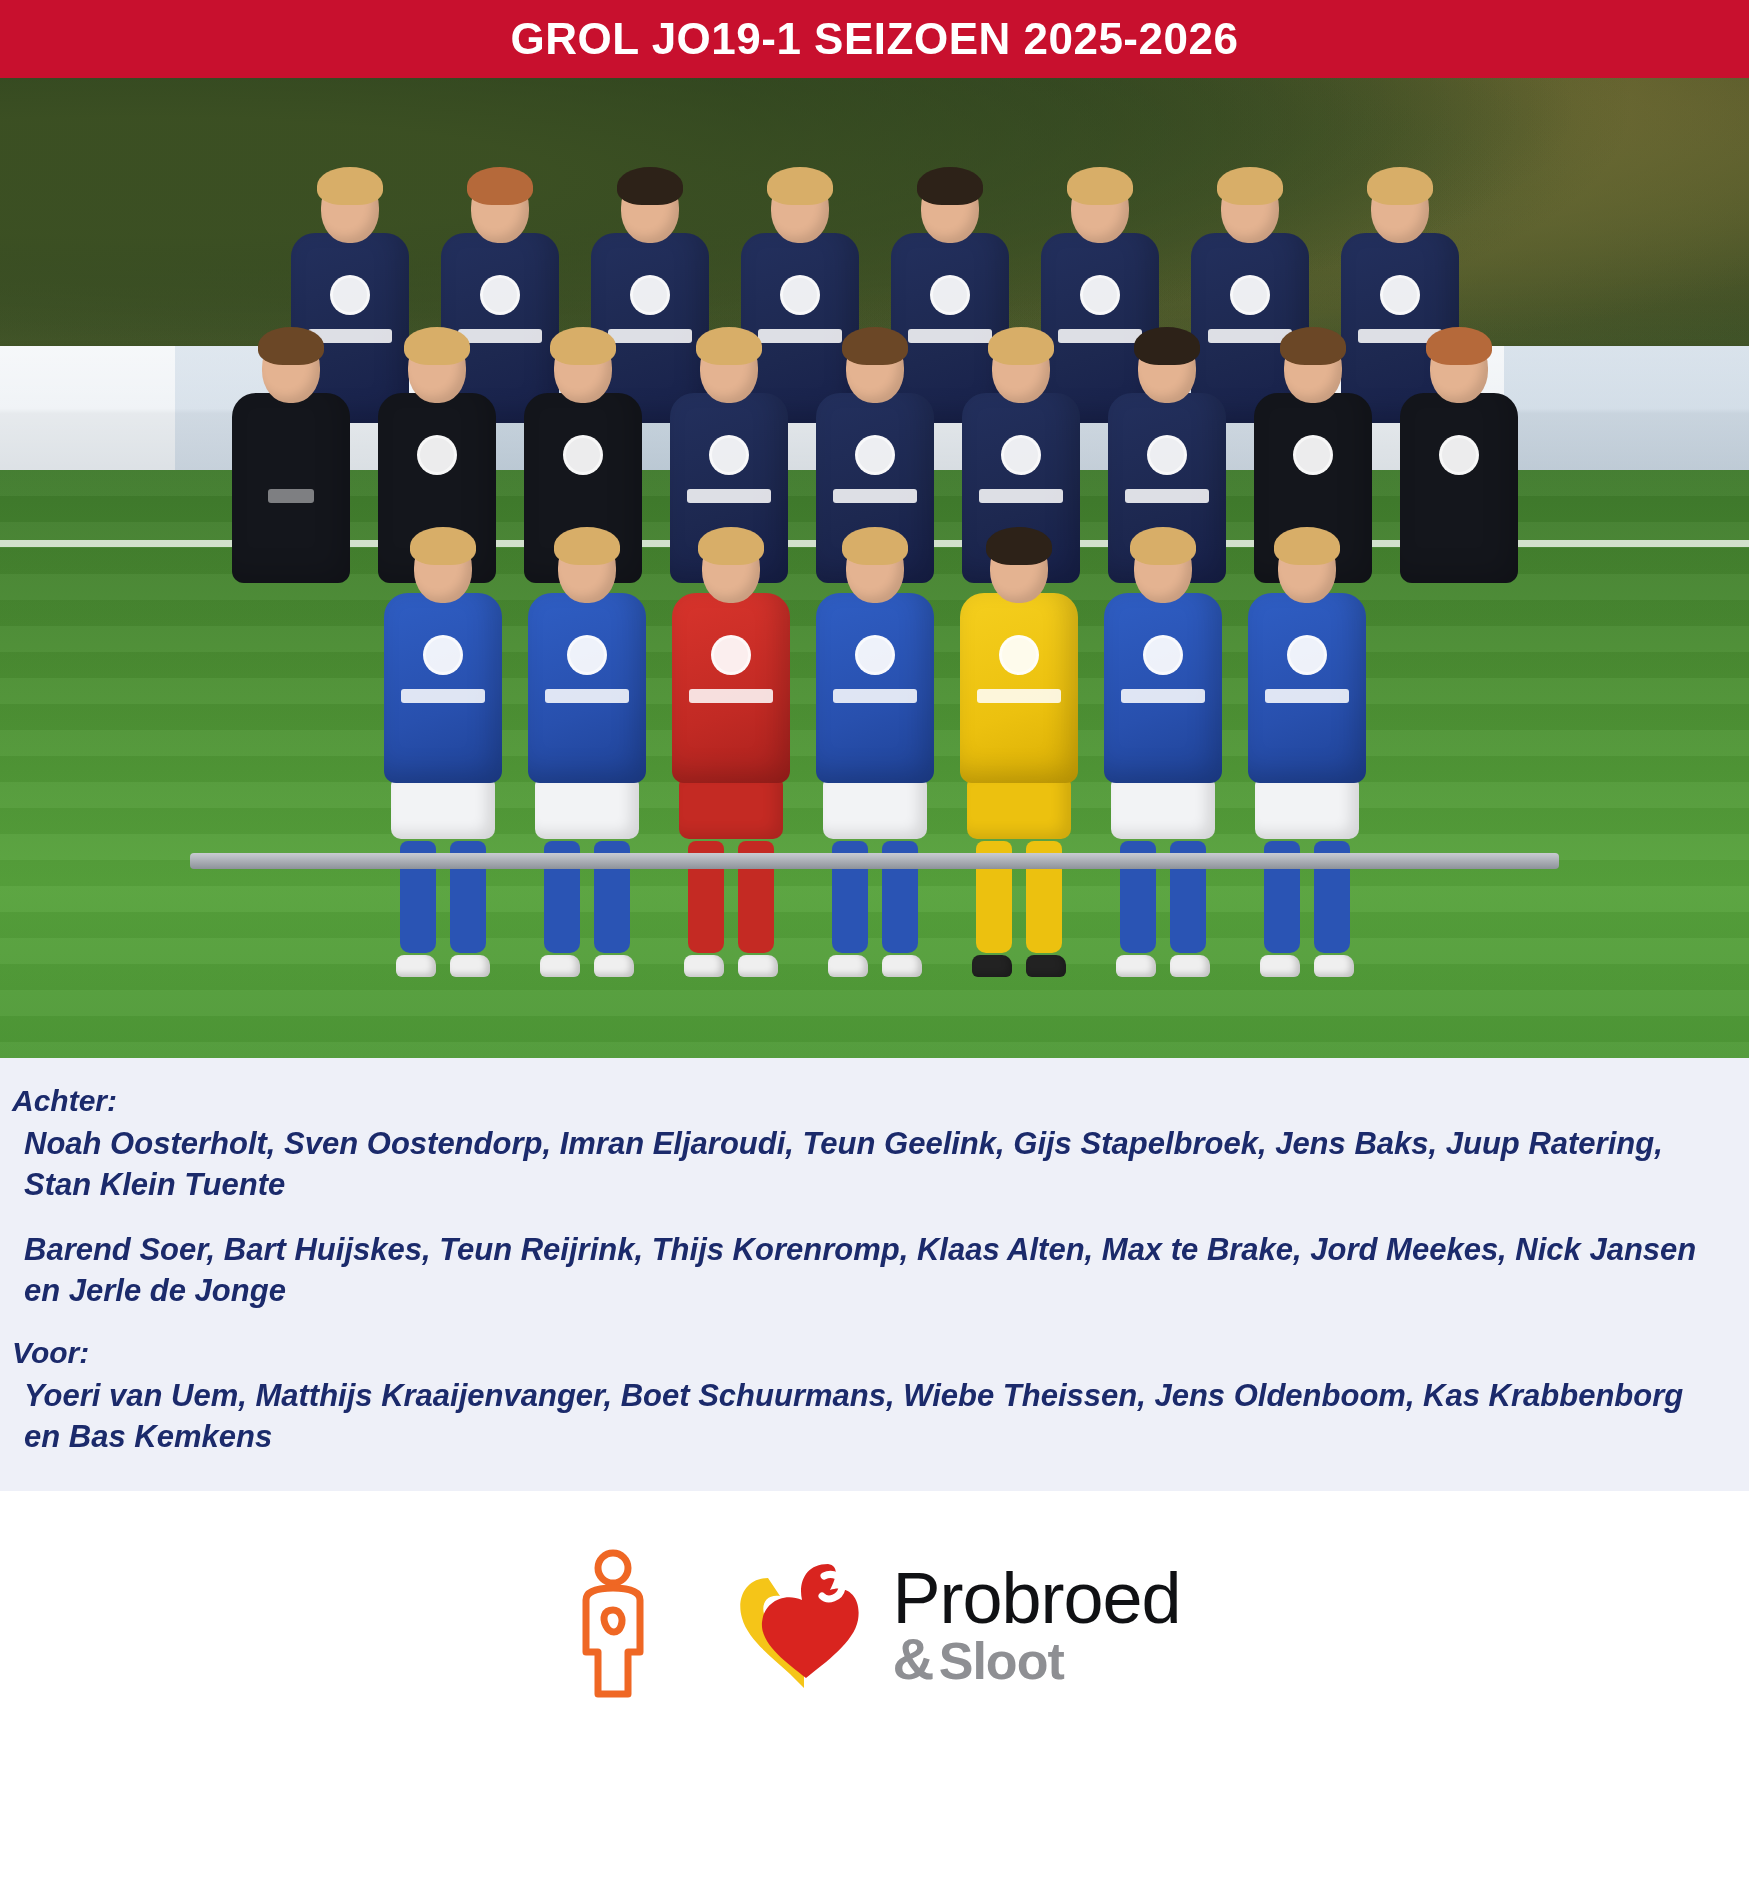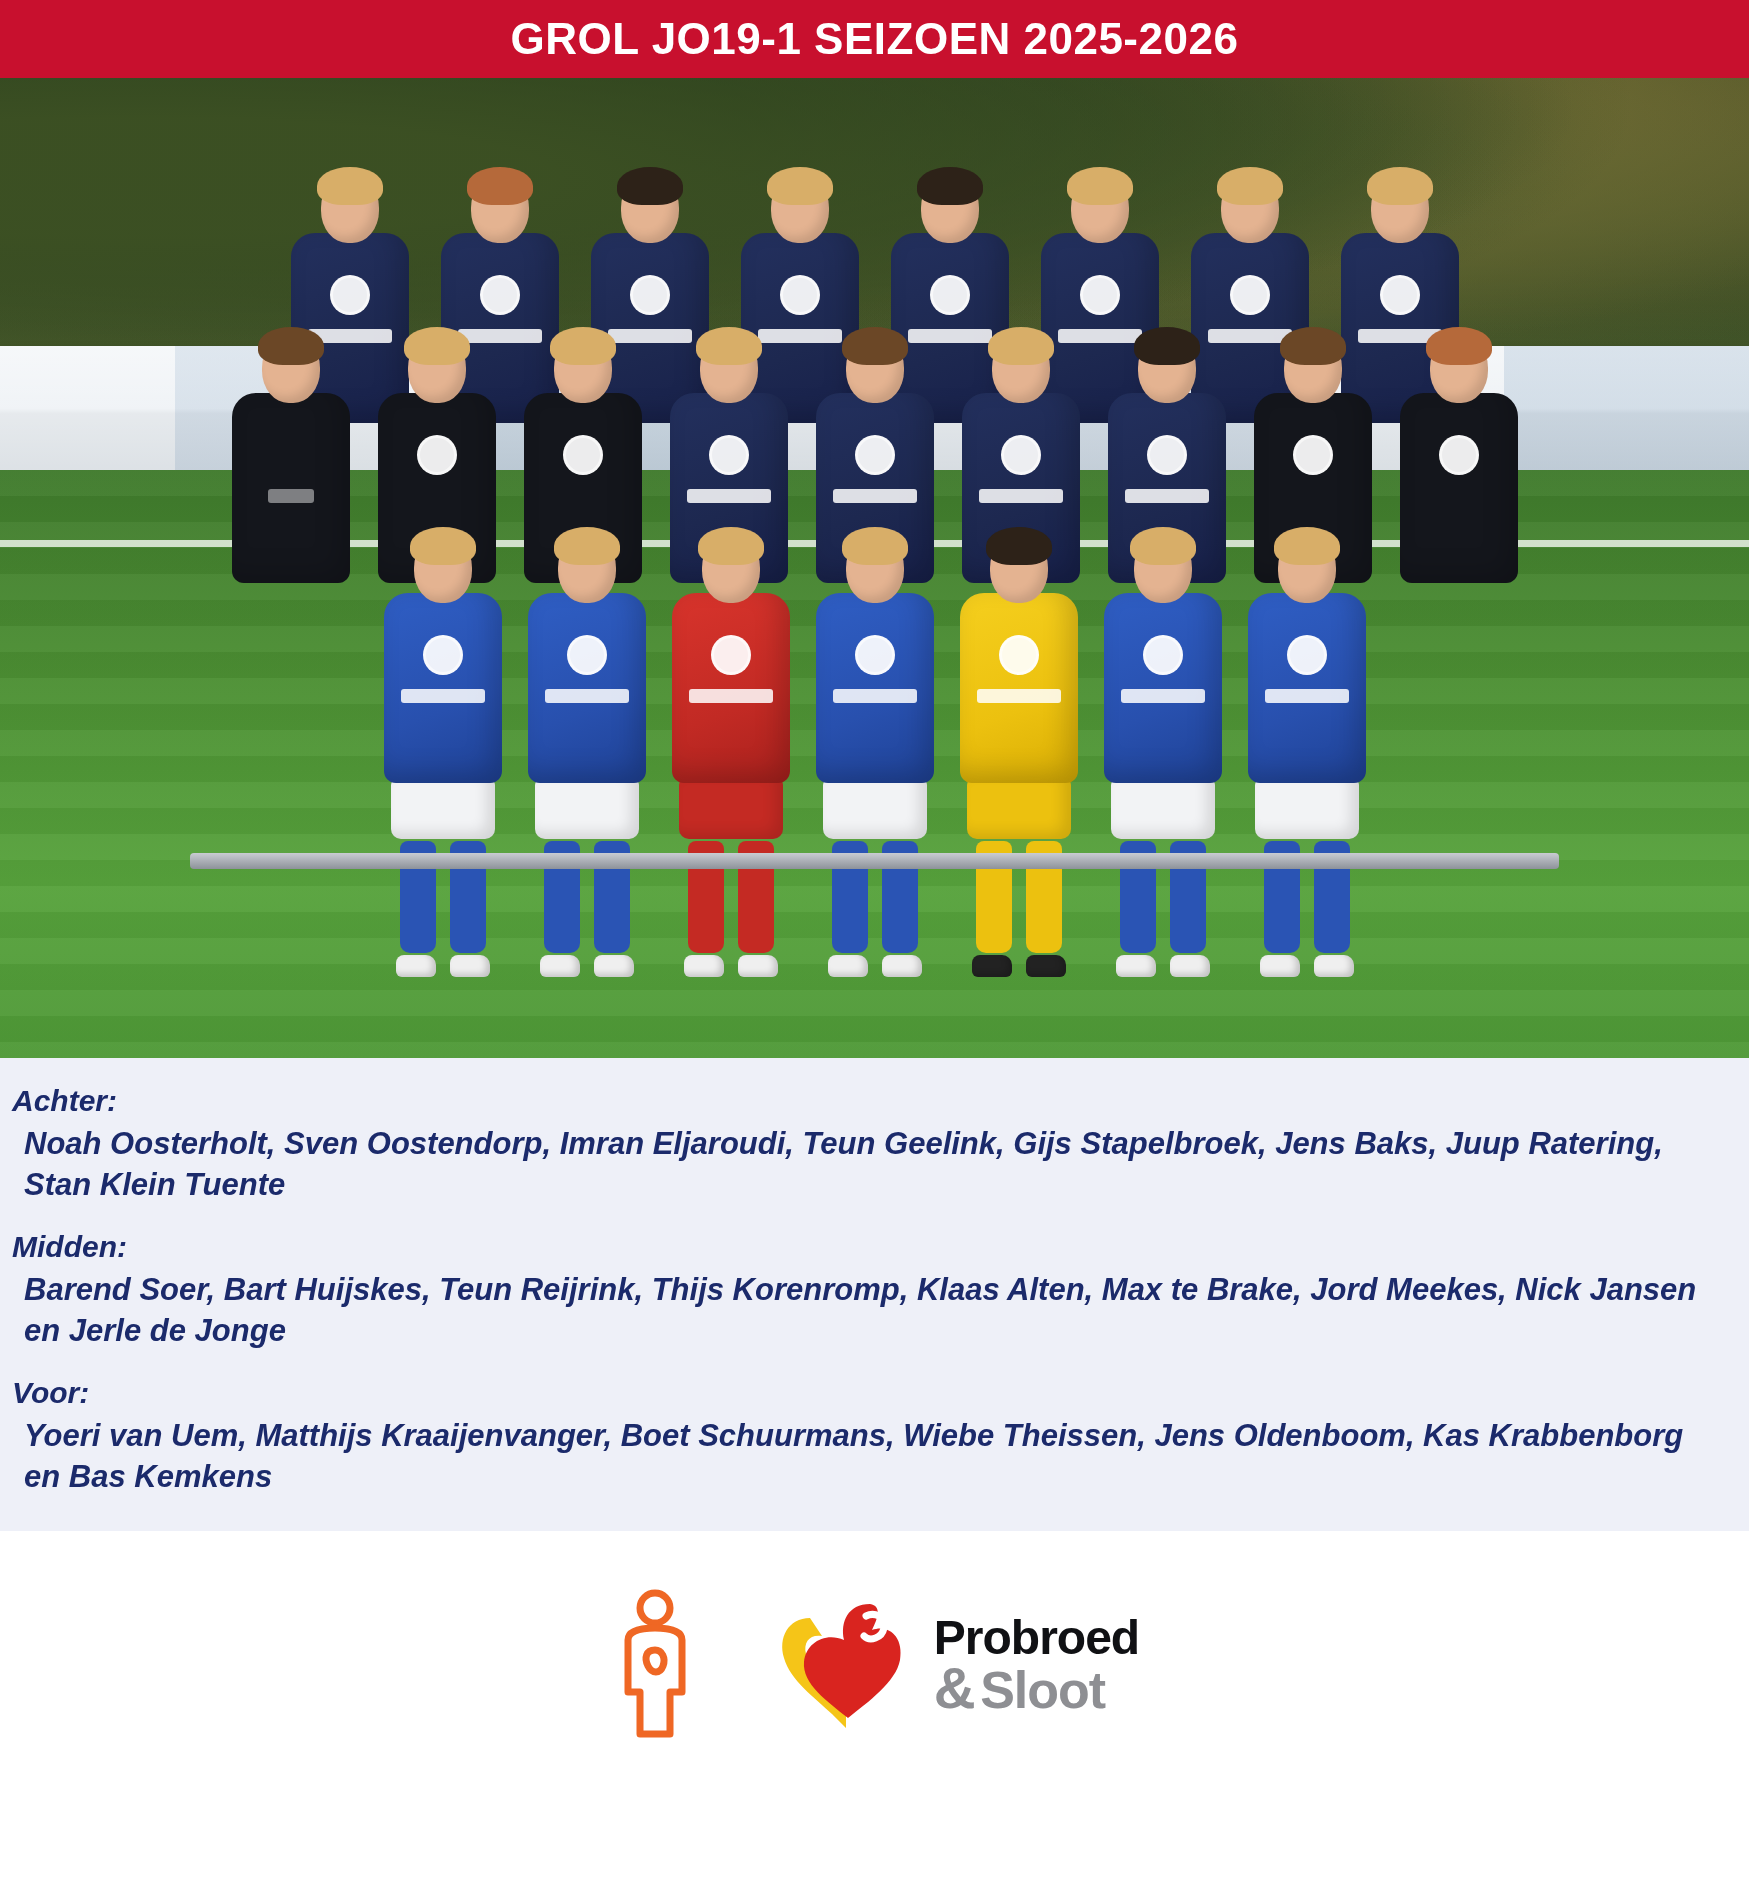--- a/index.html
+++ b/index.html
@@ -249,22 +249,22 @@
     line-height: 1;
   }
   .probroed {
     display: flex;
     align-items: center;
     gap: 14px;
   }
   .probroed .txt { line-height: 0.92; }
   .probroed .pro {
     color: #101114;
-    font-size: 48px;
-    font-weight: bold;
+    font-size: 72px;
+    font-weight: normal;
     letter-spacing: -1px;
   }
   .probroed .amp {
     color: #8e8f93;
     font-size: 58px;
     font-weight: bold;
   }
   .probroed .sloot {
     color: #8e8f93;
     font-size: 52px;
@@ -573,21 +573,20 @@
 
     <div class="bench"></div>
   </div>
 
   <div class="names">
     <div class="group">
       <div class="label">Achter:</div>
       <div class="list">Noah Oosterholt, Sven Oostendorp, Imran Eljaroudi, Teun Geelink, Gijs Stapelbroek, Jens Baks, Juup Ratering, Stan Klein Tuente</div>
     </div>
     <div class="group">
-      <div class="label">Midden:</div>
       <div class="list">Barend Soer, Bart Huijskes, Teun Reijrink, Thijs Korenromp, Klaas Alten, Max te Brake, Jord Meekes, Nick Jansen en Jerle de Jonge</div>
     </div>
     <div class="group">
       <div class="label">Voor:</div>
       <div class="list">Yoeri van Uem, Matthijs Kraaijenvanger, Boet Schuurmans, Wiebe Theissen, Jens Oldenboom, Kas Krabbenborg en Bas Kemkens</div>
     </div>
   </div>
 
   <div class="sponsors">
 

